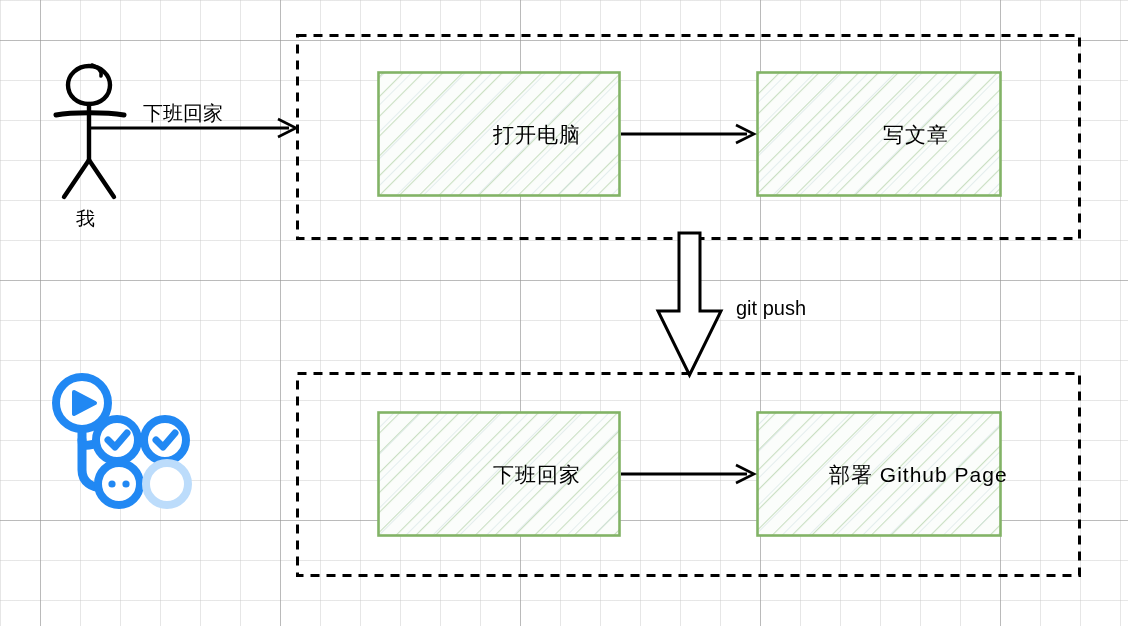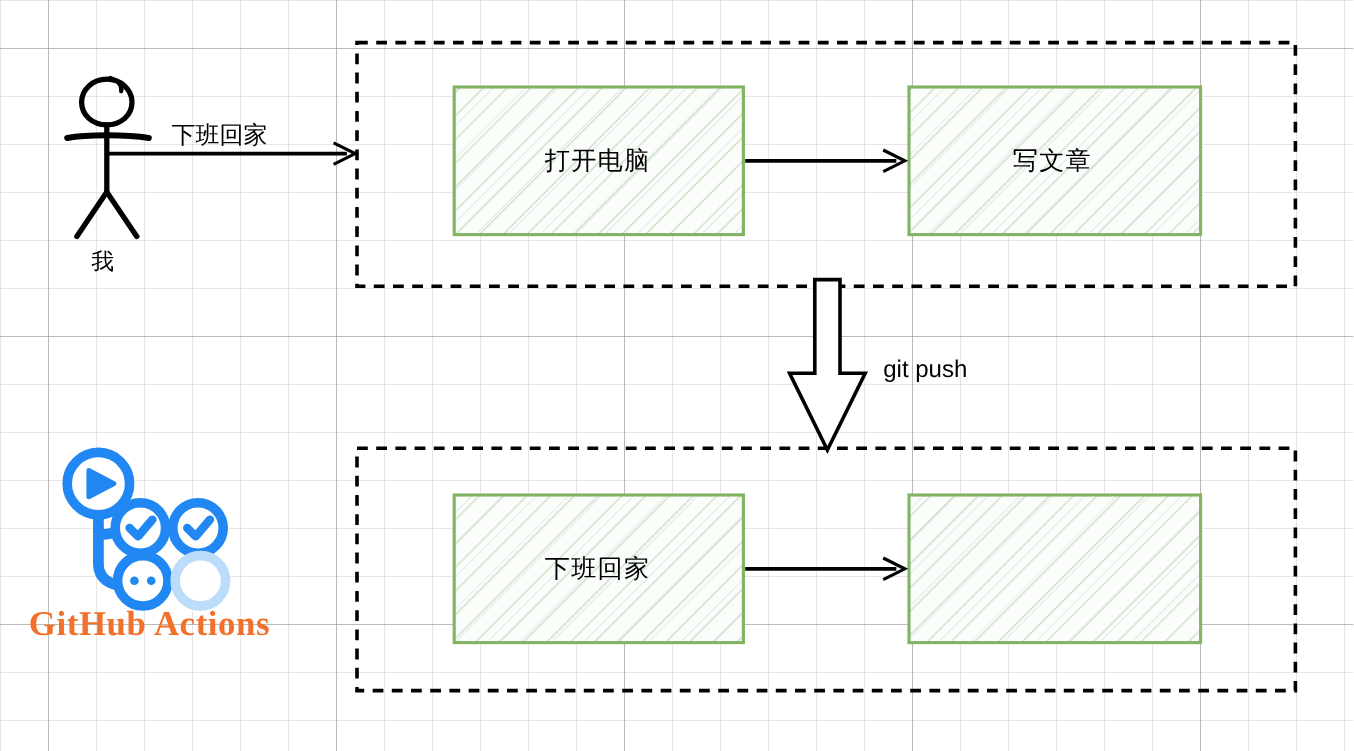--- a/index.html
+++ b/index.html
@@ -46,20 +46,21 @@
   .lbl {
     position: absolute;
     color: #000000;
     white-space: nowrap;
     line-height: 1;
   }
 
   .cjk-box-label {
     font-size: 21px;
     letter-spacing: 1px;
+    margin-left: 39px;
   }
 
   .edge-label {
     font-size: 20px;
   }
 
   .actor-label {
     font-size: 19px;
   }
 
@@ -205,16 +206,16 @@
   <div class="lbl edge-label" style="left:143px; top:103px;text-align:center;">下班回家</div>
 
   <div class="lbl cjk-box-label" style="left:454px; top:124px;">打开电脑</div>
 
   <div class="lbl cjk-box-label" style="left:844px; top:124px;">写文章</div>
 
   <div class="lbl edge-label" style="left:736px; top:298px;">git push</div>
 
   <div class="lbl cjk-box-label" style="left:454px; top:464px;">下班回家</div>
 
-
-  <div class="ga-wordmark">GitHub Actions</div>
+  <div class="lbl cjk-box-label" style="left:790px; top:464px;">部署 Github Page</div>
+
 
 </div>
 
 </body></html>

